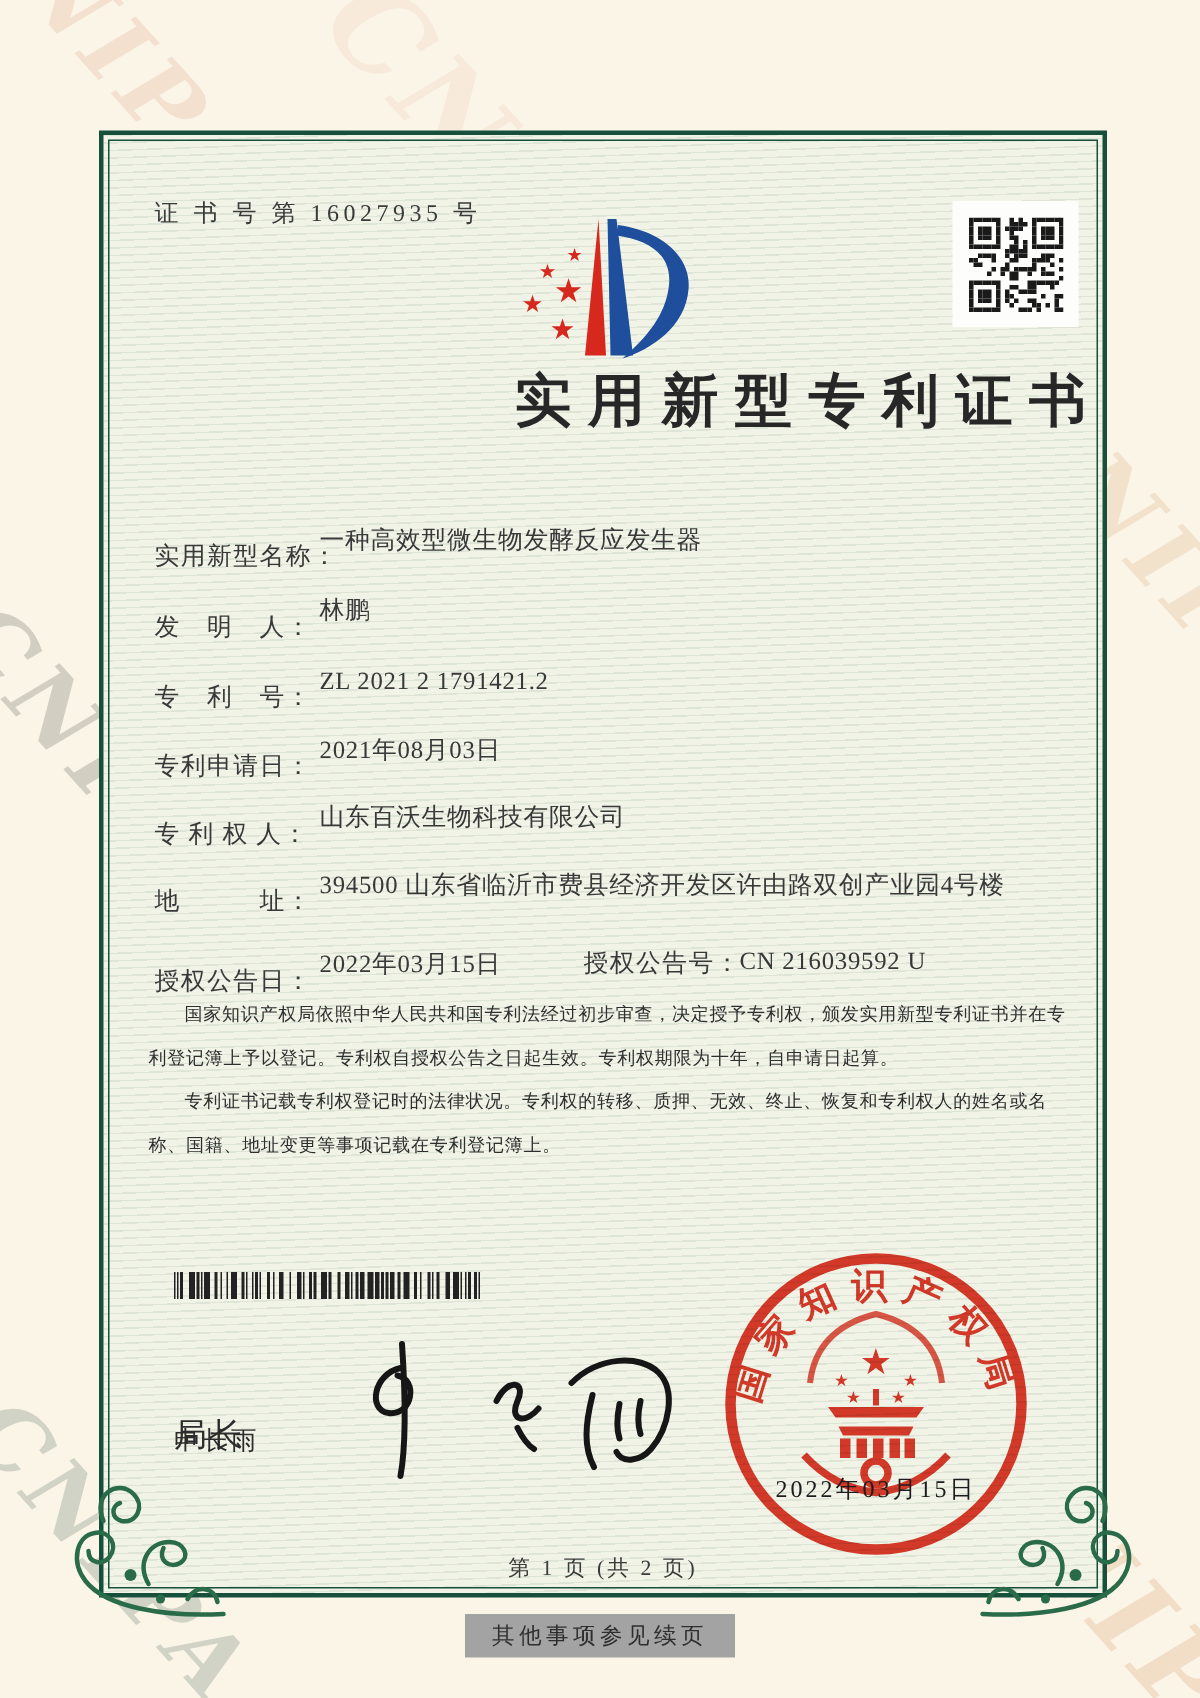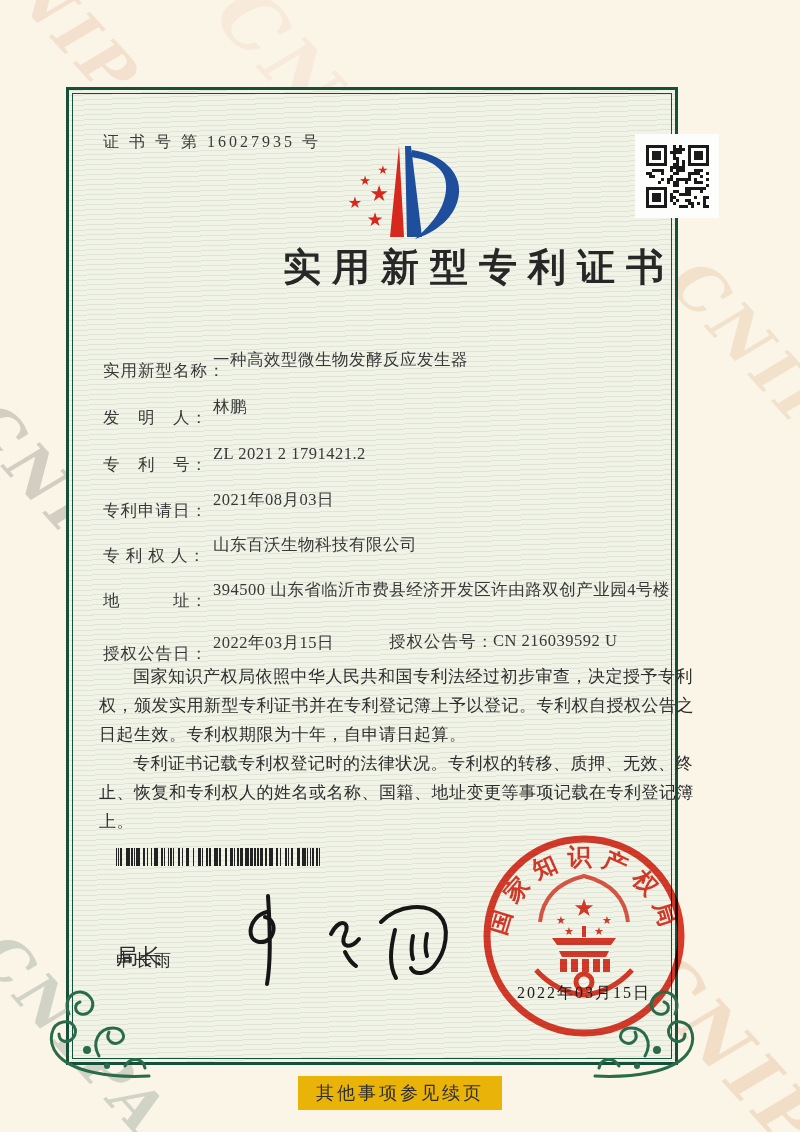--- a/index.html
+++ b/index.html
@@ -24,21 +24,21 @@
   }
   .wm1 { left:-58px; top:-8px;  font-size:64px; color:rgba(238,205,185,.55); }
   .wm2 { left:180px; top:70px;  font-size:78px; color:rgba(240,205,190,.28); }
   .wm3 { left:640px; top:330px; font-size:64px; color:rgba(236,210,180,.55); }
   .wm4 { left:-62px; top:470px; font-size:62px; color:rgba(170,168,158,.50); }
   .wm5 { left:330px; top:620px; font-size:70px; color:rgba(225,205,185,.30); }
   .wm6 { left:-50px; top:1000px;font-size:60px; color:rgba(160,170,160,.45); }
   .wm7 { left:600px; top:1030px;font-size:74px; color:rgba(236,206,178,.60); }
   
   .frame {
-    position:absolute; left:66px; top:87px; width:612px; height:978px;
+    position:absolute; left:66px; top:87px; width:672px; height:978px;
     border:3px solid #17503a;
     background:
       repeating-linear-gradient(178deg, rgba(125,158,128,.16) 0 1px, rgba(0,0,0,0) 1px 5px),
       #f1f3e7;
   }
   .frame-inner {
     position:absolute; inset:3px; border:1px solid #17503a; pointer-events:none;
   }
   
   .cert-no {
@@ -60,21 +60,21 @@
   .row .lbl { position:absolute; left:0; top:12px; white-space:nowrap; letter-spacing:1px; }
   .row .val { position:absolute; left:110px; top:0; width:480px; line-height:24px; letter-spacing:.5px; }
   .r0 { top:258px; } .r1 { top:305px; } .r2 { top:352px; }
   .r3 { top:398px; } .r4 { top:443px; } .r5 { top:488px; }
   .r6 { top:541px; }
   .r6 .lbl2 { position:absolute; left:286px; top:0; white-space:nowrap; letter-spacing:1px; }
   .r6 .val2 { position:absolute; left:390px; top:0; white-space:nowrap; letter-spacing:.5px; }
   
   .paras {
     position:absolute; left:30px; top:572px; width:612px;
-    font-size:17px; line-height:29px; color:#2e2e2e;
+    font-size:12px; line-height:29px; color:#2e2e2e;
   }
   .paras p { text-indent:2em; letter-spacing:.5px; }
   
   .barcode { position:absolute; left:47px; top:758px; }
   .sig-title { position:absolute; left:47px; top:852px; font-size:22px; letter-spacing:2px; color:#2c2c2c; }
   .sig-name  { position:absolute; left:47px; top:859px; font-size:17px; letter-spacing:2px; color:#2c2c2c;text-align:center; }
   .sig-script { position:absolute; left:160px; top:800px; }
   .seal { position:absolute; left:405px; top:736px; mix-blend-mode:multiply; opacity:.92; }
   .seal-date {
     position:absolute; left:415px; top:893px; width:200px; text-align:center;
@@ -82,21 +82,21 @@
   }
   .pageno {
     position:absolute; left:0; top:946px; width:100%; text-align:center;
     font-size:14.5px; letter-spacing:2px; color:#3a3a3a;
   }
   .flourish { position:absolute; top:896px; }
   .flourish.fl-left  { left:-28px; }
   .flourish.fl-right { right:-28px; transform:scaleX(-1); }
   .cont-note {
     position:absolute; left:50%; top:1076px; transform:translateX(-50%);
-    background:#eab308; padding:5px 18px; font-size:18px;
+    background:#a3a3a3; padding:5px 18px; font-size:15px;
     letter-spacing:3px; color:#2e2e2e; white-space:nowrap;
   }
 </style>
 </head>
 <body>
 
 <div class="wm wm1">CNIPA</div>
 <div class="wm wm2">CNIPA</div>
 <div class="wm wm3">CNIPA</div>
 <div class="wm wm4">CNIPA</div>
@@ -463,20 +463,21 @@
       <rect x="97" y="133" width="7" height="13" stroke="none"></rect>
       <rect x="108" y="133" width="7" height="13" stroke="none"></rect>
       <rect x="119" y="133" width="7" height="13" stroke="none"></rect>
       <rect x="129" y="133" width="7" height="13" stroke="none"></rect>
       <circle cx="110" cy="156" r="8" fill="none" stroke-width="5"></circle>
       <path d="M62,144 Q82,166 110,169 Q138,166 158,144" fill="none" stroke-width="5"></path>
       <path d="M66,96 Q70,60 110,50 Q150,60 154,96" fill="none" stroke-width="4" opacity=".85"></path>
     </g>
   </svg>
 
+  <div class="pageno">第 1 页 (共 2 页)</div>
 
   <svg class="flourish fl-left" width="110" height="95" viewBox="0 0 110 95">
     <g fill="none" stroke="#2a6b4a" stroke-width="3" stroke-linecap="round">
       <path d="M108,90 C70,92 30,86 16,68 C6,55 10,38 22,36 C32,34 38,44 32,52 C27,58 18,56 18,48"></path>
       <path d="M28,28 C20,10 38,0 48,10 C56,18 50,30 40,28 C33,26 33,18 39,16"></path>
       <path d="M58,70 C50,56 58,42 72,42 C82,42 86,52 79,56 C72,60 64,54 68,46"></path>
       <path d="M84,80 C90,70 102,72 104,82"></path>
       <circle cx="46" cy="64" r="4" fill="#2a6b4a" stroke="none"></circle>
       <circle cx="66" cy="80" r="3" fill="#2a6b4a" stroke="none"></circle>
     </g>

